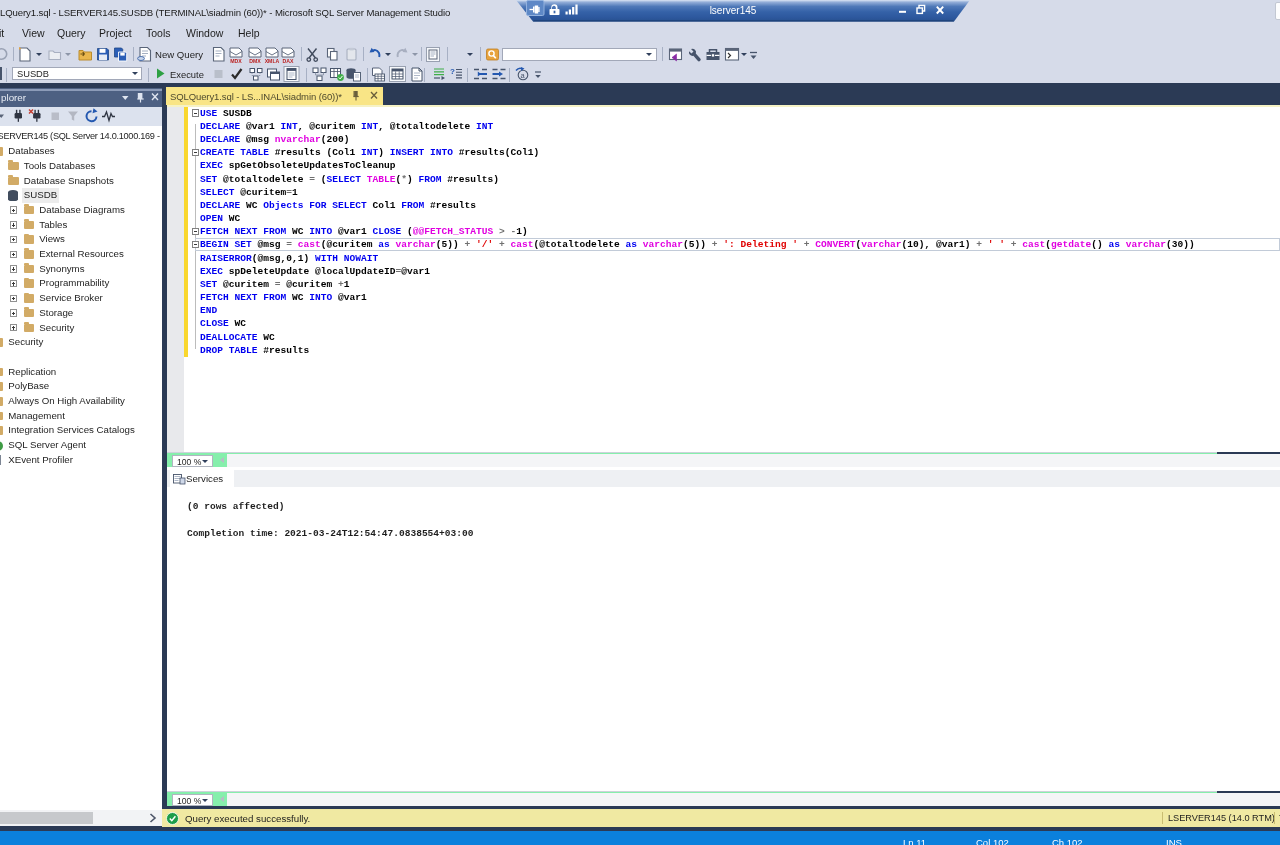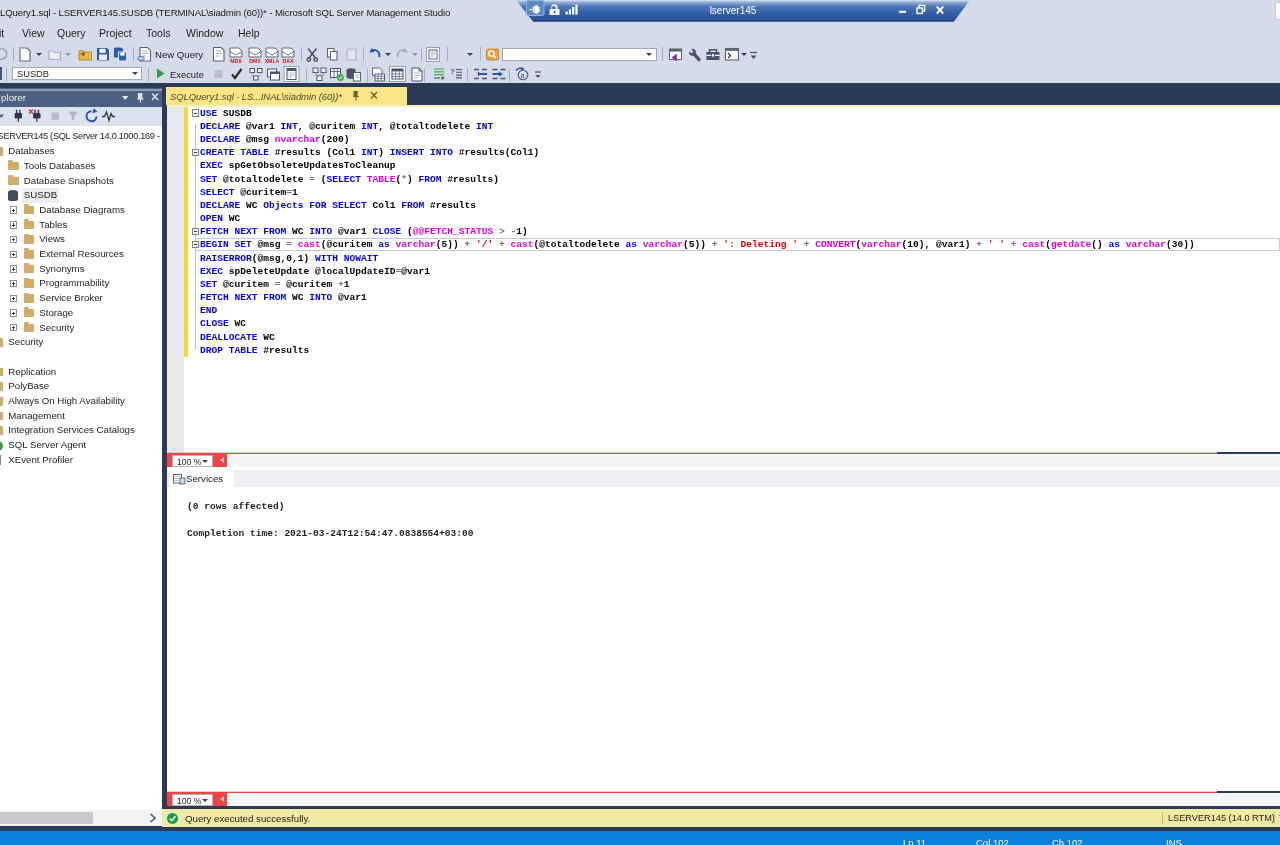--- a/index.html
+++ b/index.html
@@ -36,33 +36,33 @@
 .agico { position:absolute; top:2.5px; width:10px; height:10px; background:#3f9c45; border-radius:5px; }
 .xeico { position:absolute; top:2.5px; width:8px; height:10px; background:#e8eaed; border:1px solid #7c8594; }
 .plus { position:absolute; top:3.6px; width:7.4px; height:7.4px; background:#fff; border:1px solid #919191; }
 .plus:before { content:""; position:absolute; left:1px; top:2.4px; width:3.4px; height:1px; background:#3a3a3a; }
 .plus:after { content:""; position:absolute; left:2.2px; top:1.2px; width:1px; height:3.4px; background:#3a3a3a; }
 .tsel { background:#ececec; padding:0 2px; margin-left:-2px; }
 #oehs { position:absolute; left:0; top:727px; width:162px; height:16px; background:#f2f3f5; }
 
 #pane { position:absolute; left:167px; top:0; width:1113px; height:748px; }
 #tabstrip { position:absolute; left:0; top:0; width:1113px; height:24px; background:#2b3a55; }
-#doctab { position:absolute; left:-1px; top:4px; width:241px; height:18px; background:#f9e586;font-style:italic; }
+#doctab { position:absolute; left:-1px; top:4px; width:217px; height:18px; background:#f9e586; }
 #doctab span { position:absolute; left:4px; top:3.5px; font-size:9.5px; color:#4e4a2e; letter-spacing:-0.1px; }
 #tabline { position:absolute; left:0; top:22px; width:1113px; height:2px; background:#f6f2c5; }
 #editor { position:absolute; left:0; top:24px; width:1113px; height:345px; background:#fff; }
 #indmargin { position:absolute; left:0; top:0; width:17px; height:345px; background:#e8e9ec; }
 #chmargin { position:absolute; left:17px; top:0; width:4px; height:250px; background:#f9d72e; }
 .cl { position:absolute; left:33px; white-space:pre; font-family:"Liberation Mono",monospace; font-size:9.55px; font-weight:bold; line-height:13.17px; color:#000; letter-spacing:0.02px; }
 .fold { position:absolute; left:24.5px; width:7.5px; height:7.5px; background:#fff; border:1px solid #808080; }
 .fold:before { content:""; position:absolute; left:1.2px; top:2.6px; width:3.6px; height:1px; background:#3a3a3a; }
 #foldline { position:absolute; left:28px; top:17px; width:1px; height:225px; background:#bcbcbc; }
 #curline { position:absolute; left:28px; top:130.5px; width:1085px; height:13.4px; border:1px solid #c2cbd8; }
 
-.zoombar { position:absolute; left:0; width:1050px; height:15px; background:#ef4444; border-top:1px solid #cdd2da;text-align:right; }
+.zoombar { position:absolute; left:0; width:1050px; height:15px; background:#86efac; border-top:1px solid #cdd2da;text-align:right; }
 .zbox { position:absolute; left:5px; top:1.5px; width:41px; height:12px; background:#fff; border:1px solid #b0b5c0; font-size:8.6px; color:#1e1e1e; }
 .zbox i { font-style:normal; position:absolute; left:4px; top:1px; }
 .zlar { position:absolute; left:53px; top:4px; width:0; height:0; border-top:3.5px solid transparent; border-bottom:3.5px solid transparent; border-right:4px solid #b7bcc6; }
 .ztrack { position:absolute; left:60px; top:1px; width:1053px; height:13px; background:#f4f5f7; }
 
 #msgtabs { position:absolute; left:0; top:387px; width:1113px; height:17px; background:#eef0f3; }
 #msgtab { position:absolute; left:3px; top:0; width:64px; height:17px; background:#fff; font-size:9.7px; color:#1e1e1e; }
 #msgbody { position:absolute; left:0; top:404px; width:1113px; height:304px; background:#fff;
   font-family:"Liberation Mono",monospace; font-size:9.55px; font-weight:bold; color:#1e1e1e; white-space:pre; }
 

